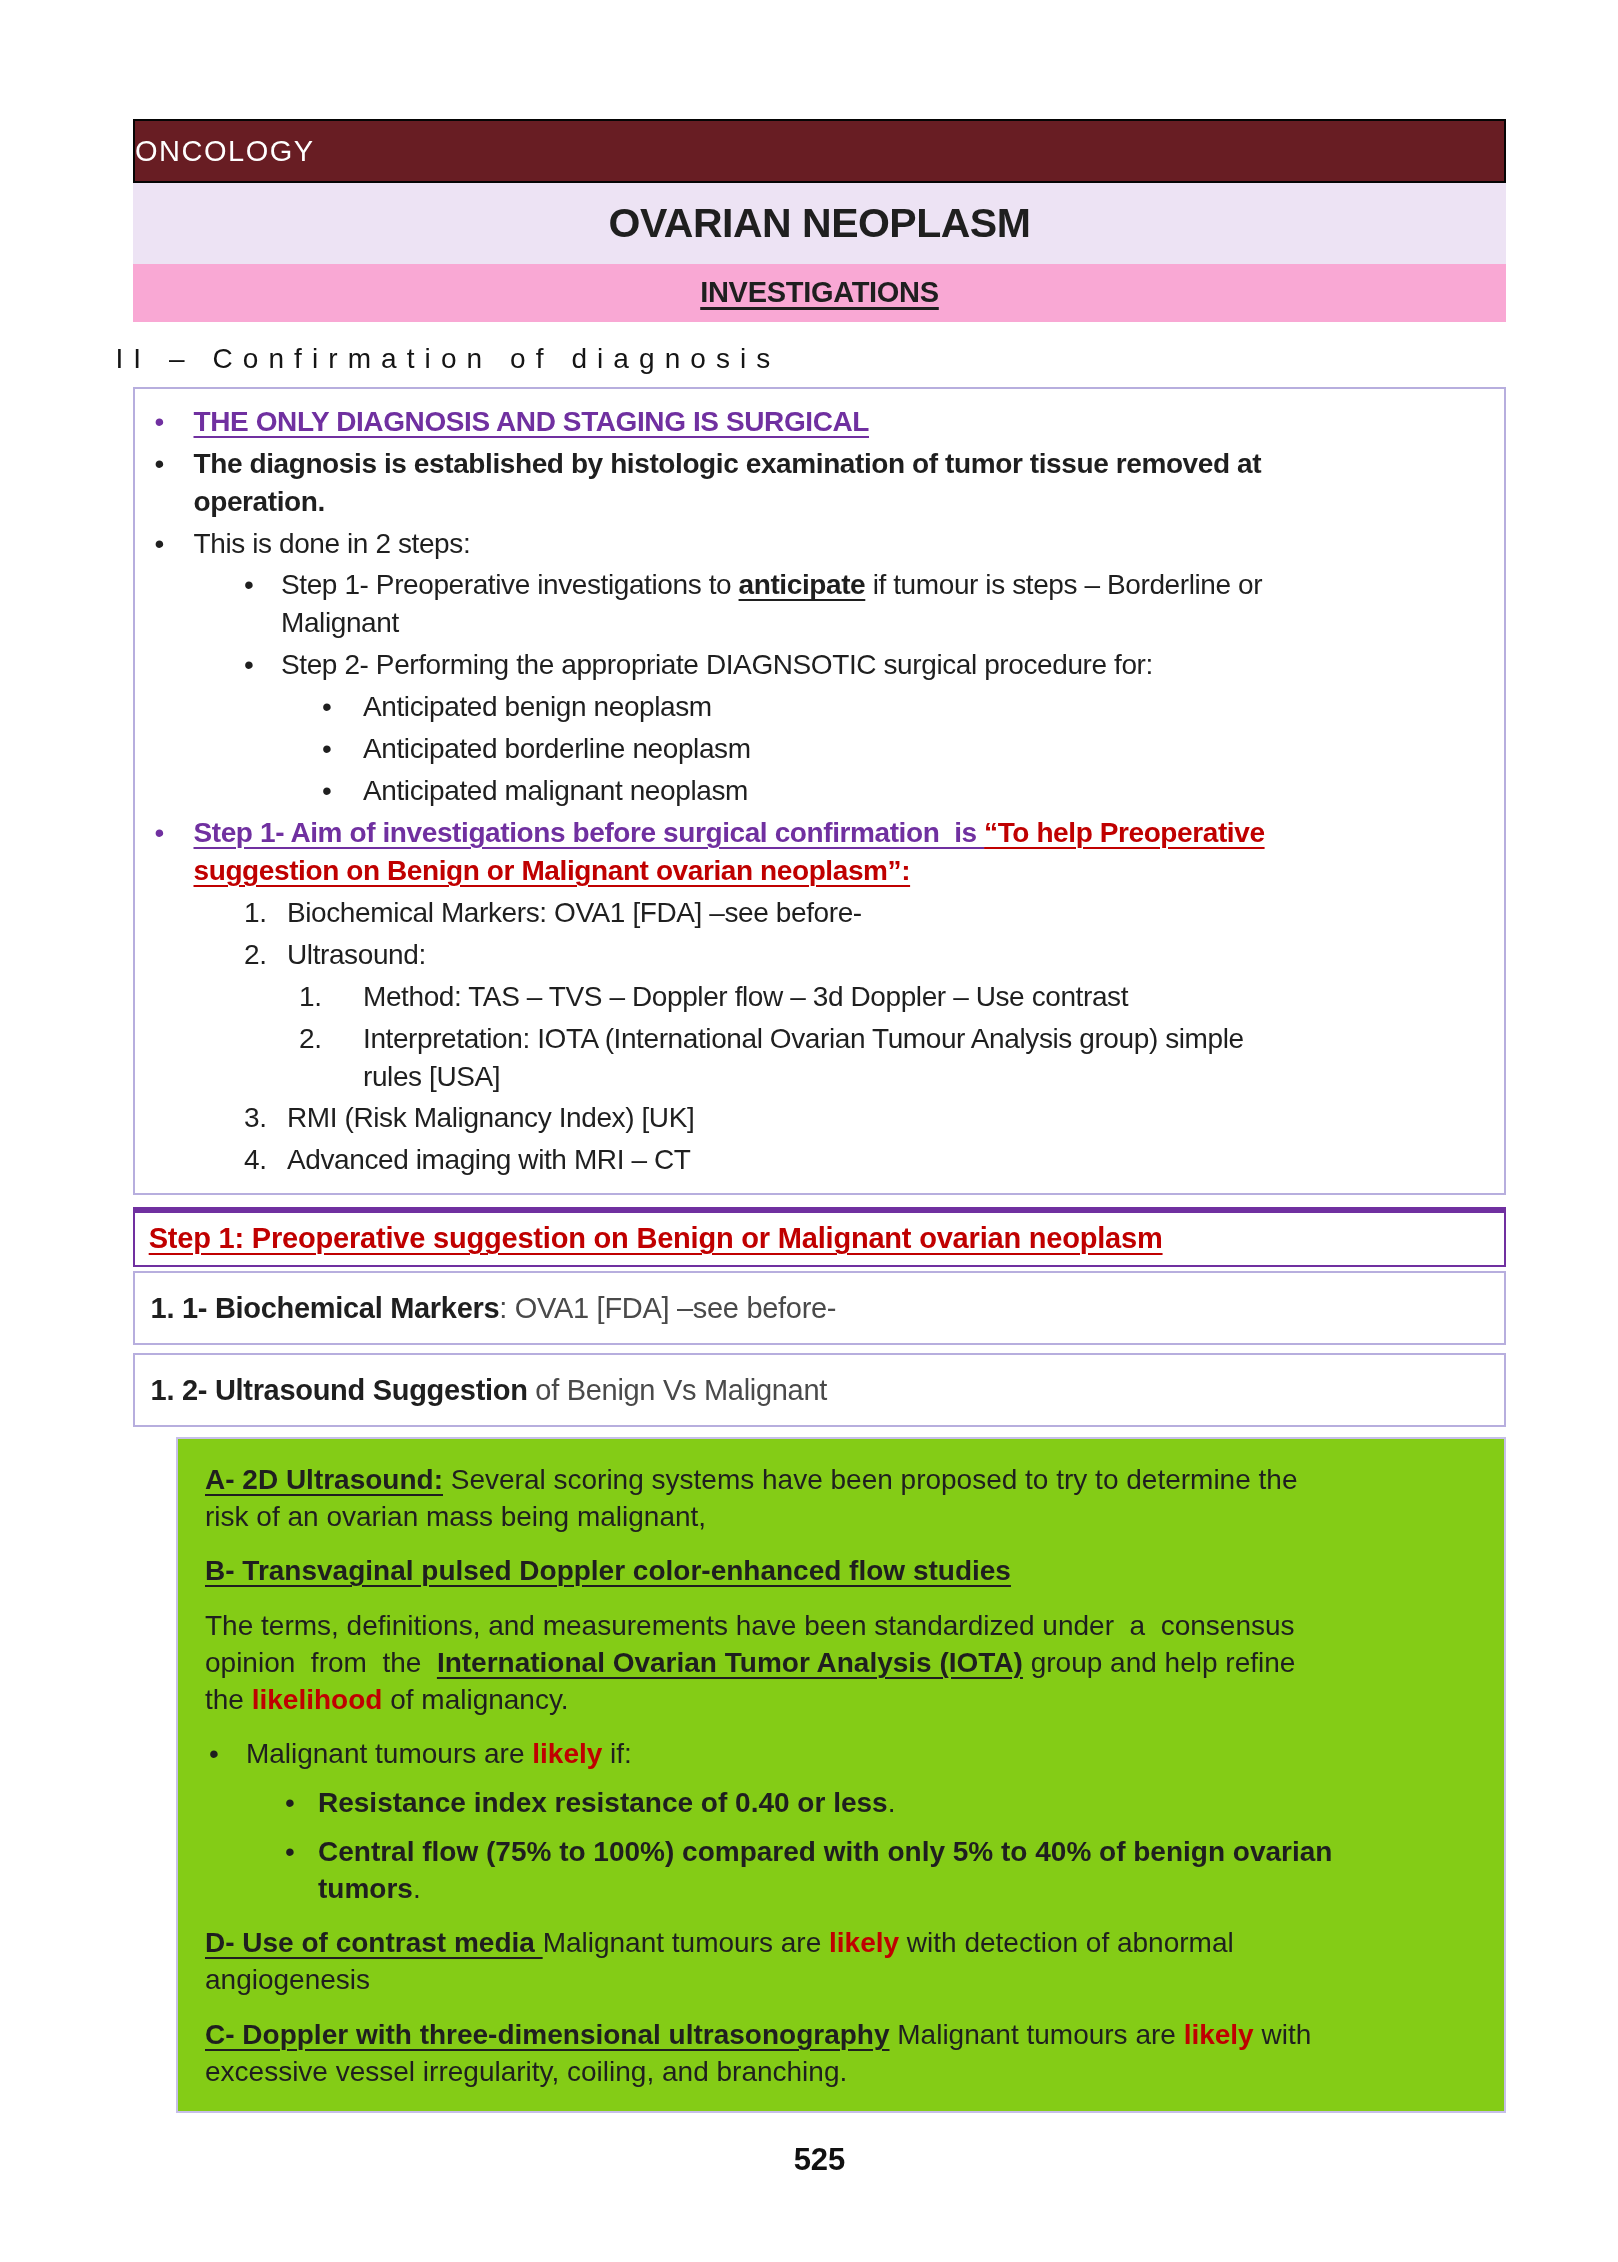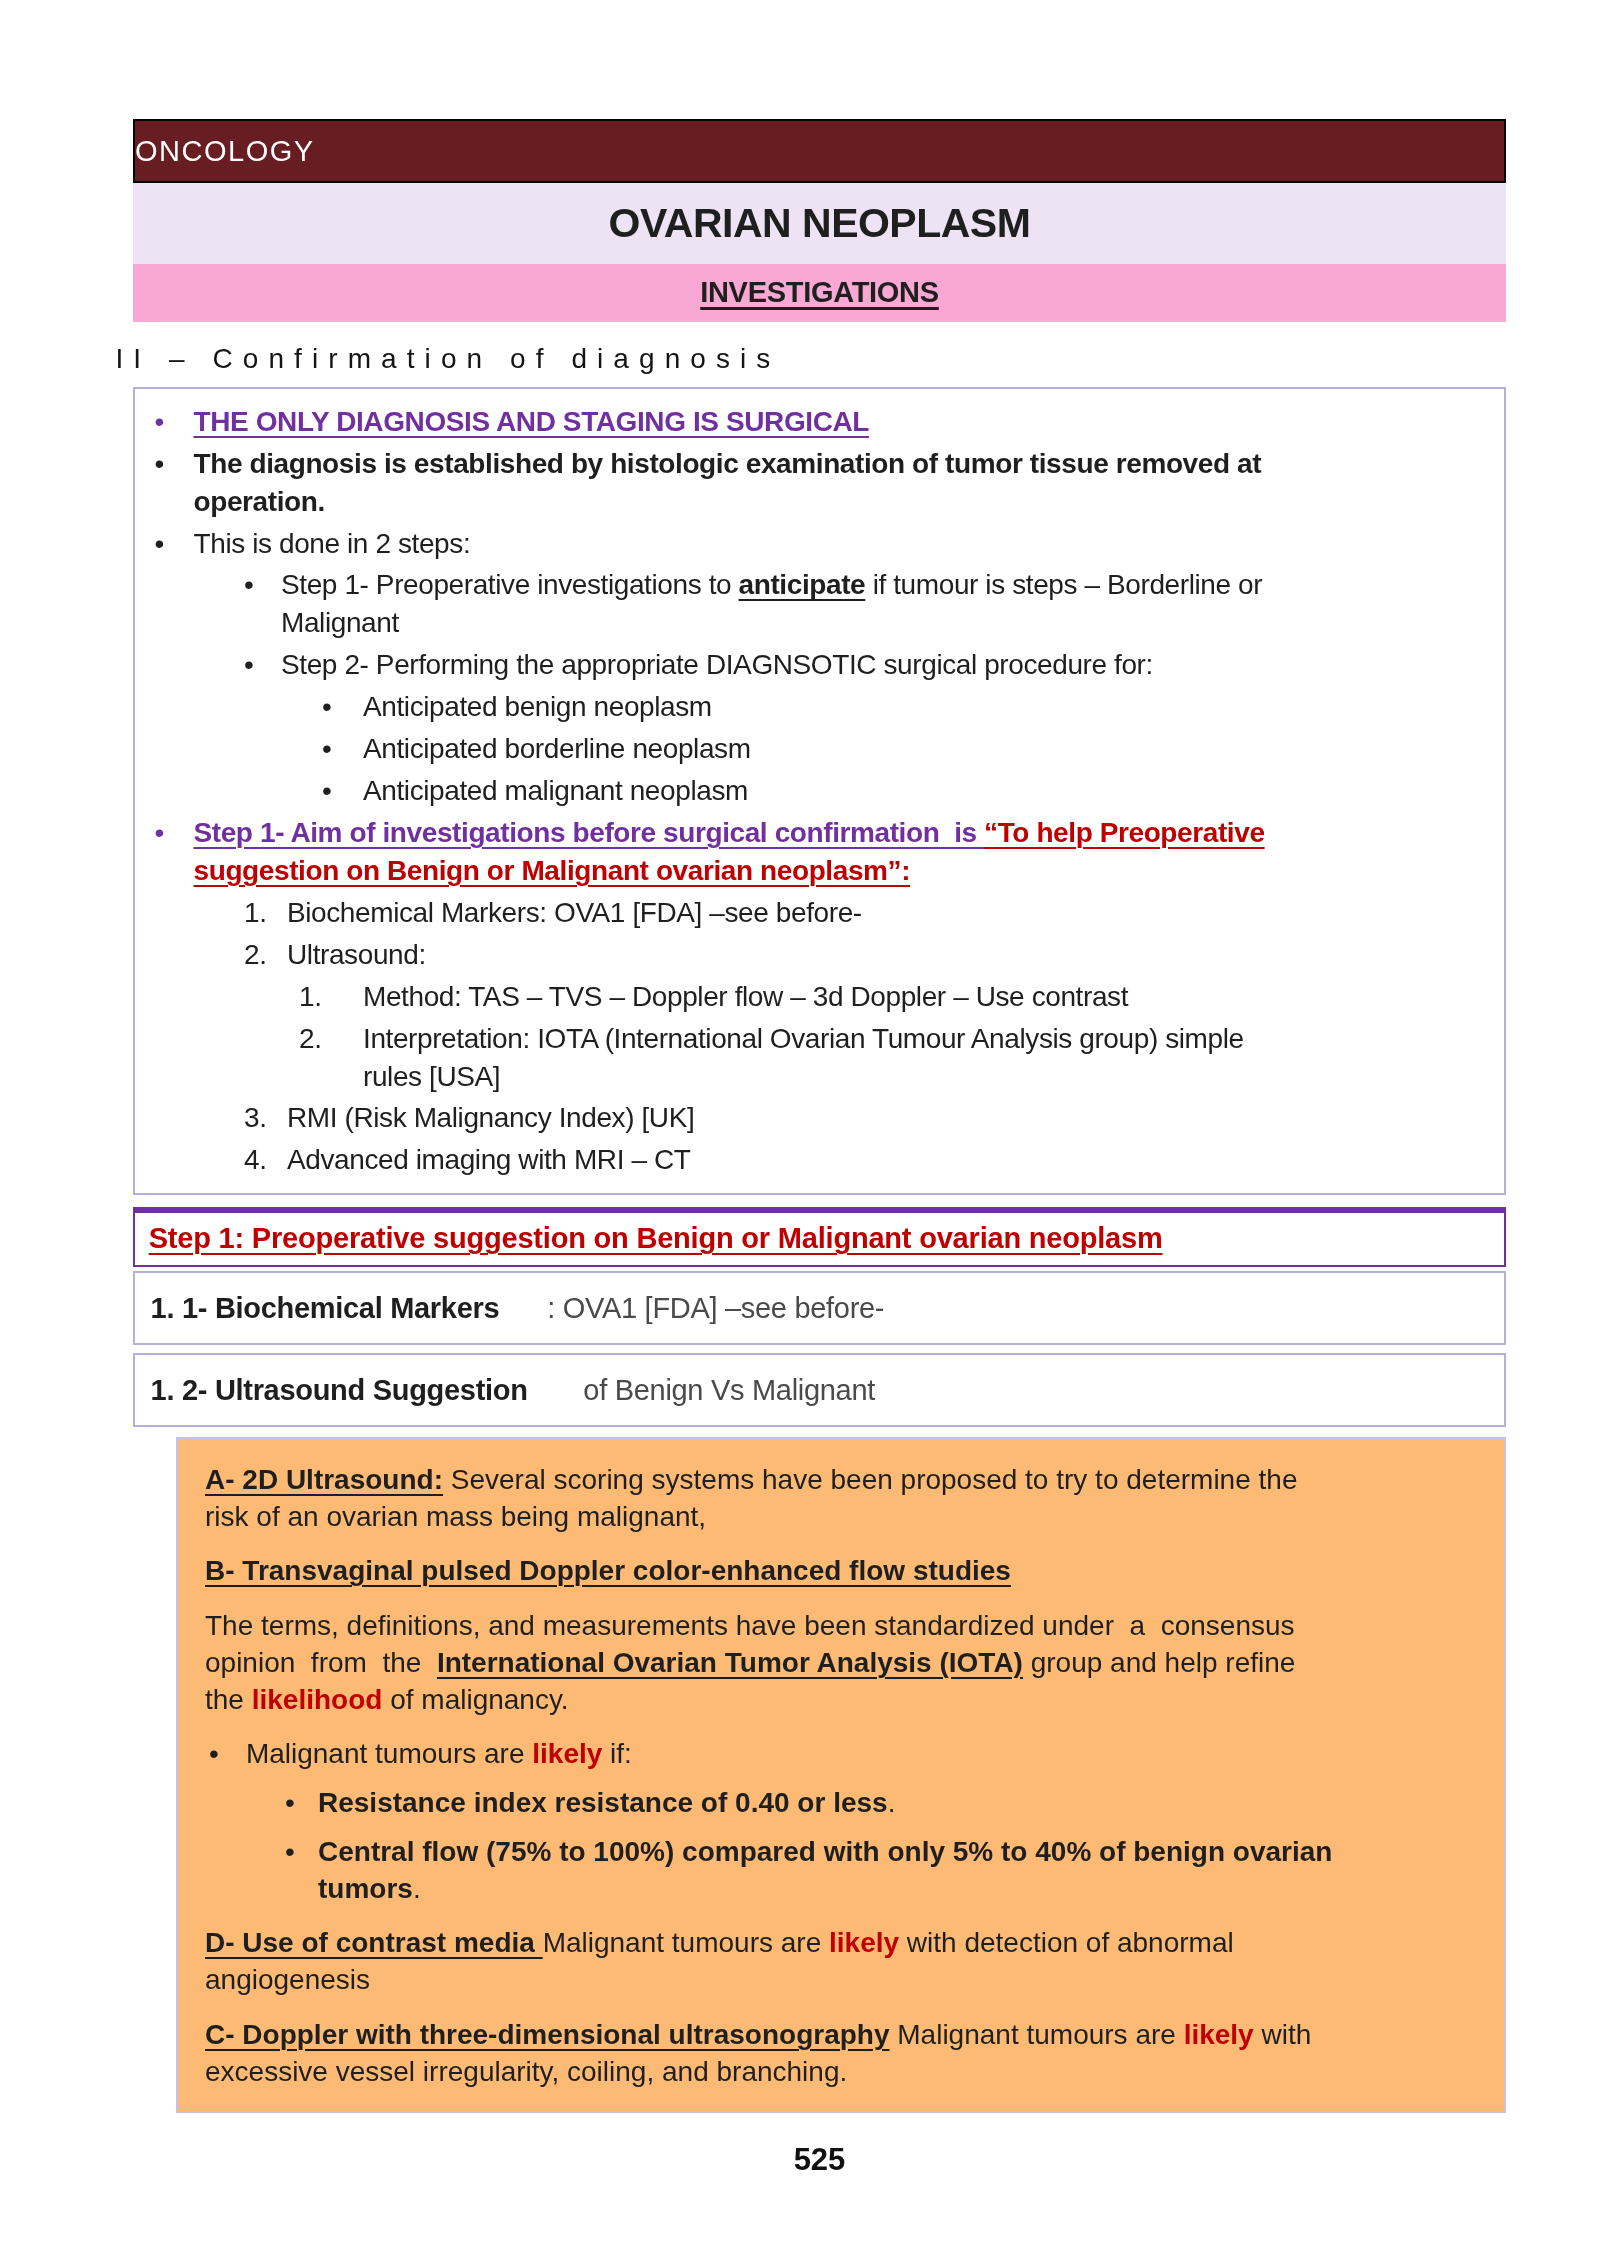--- a/index.html
+++ b/index.html
@@ -44,21 +44,21 @@
     margin-top:11.7px; border:2.9px solid #7030A0; border-top-width:6.8px;
     padding:7.8px 13.7px; font-size:29px; line-height:37px; letter-spacing:-0.2px;
   }
   .simplebox {
     margin-top:3.9px; border:2.9px solid #B7AEDE; background:#fff;
     padding:16.6px 15.6px; font-size:29px; line-height:37px; letter-spacing:-0.3px;
   }
   .simplebox.second { margin-top:7.8px; }
   .detail {
     margin:9.8px 0 0 43px; width:1330px;
-    border:2.9px solid #C6BFE9; background:#fdba74;
+    border:2.9px solid #C6BFE9; background:#84cc16;
     padding:21.5px 27px; font-size:28px; line-height:37px;
   }
 
   
   .it { display:flex; align-items:flex-start; }
   .box1 .it { margin-bottom:3.9px; }
   .m { flex:none; }
   .tx { flex:1 1 auto; min-width:0; }
   .pre { white-space:pre-wrap; }
 
@@ -73,21 +73,21 @@
   .detail .it.sp-sm { margin-top:11.7px; }
   .detail .k-bullet.l1 > .m { margin-left:3.9px; width:37px; }
   .detail .k-bullet.l2 > .m { margin-left:80px; width:33px; }
   .detail .k-para { display:block; }
 
   
   .b { font-weight:bold; }
   .u { text-decoration:underline; text-decoration-thickness:2.4px; text-underline-offset:4.9px; }
   .c-purple { color:#7030A0; }
   .c-red { color:#C00000; }
-  .c-gray { color:#4a4a4a;margin-left:48px; }
+  .c-gray { color:#4a4a4a; }
 
   
   .pagenum {
     margin-top:29px; text-align:center;
     font-size:31px; font-weight:bold; color:#111;
   }
 </style>
 </head>
 <body>
 

